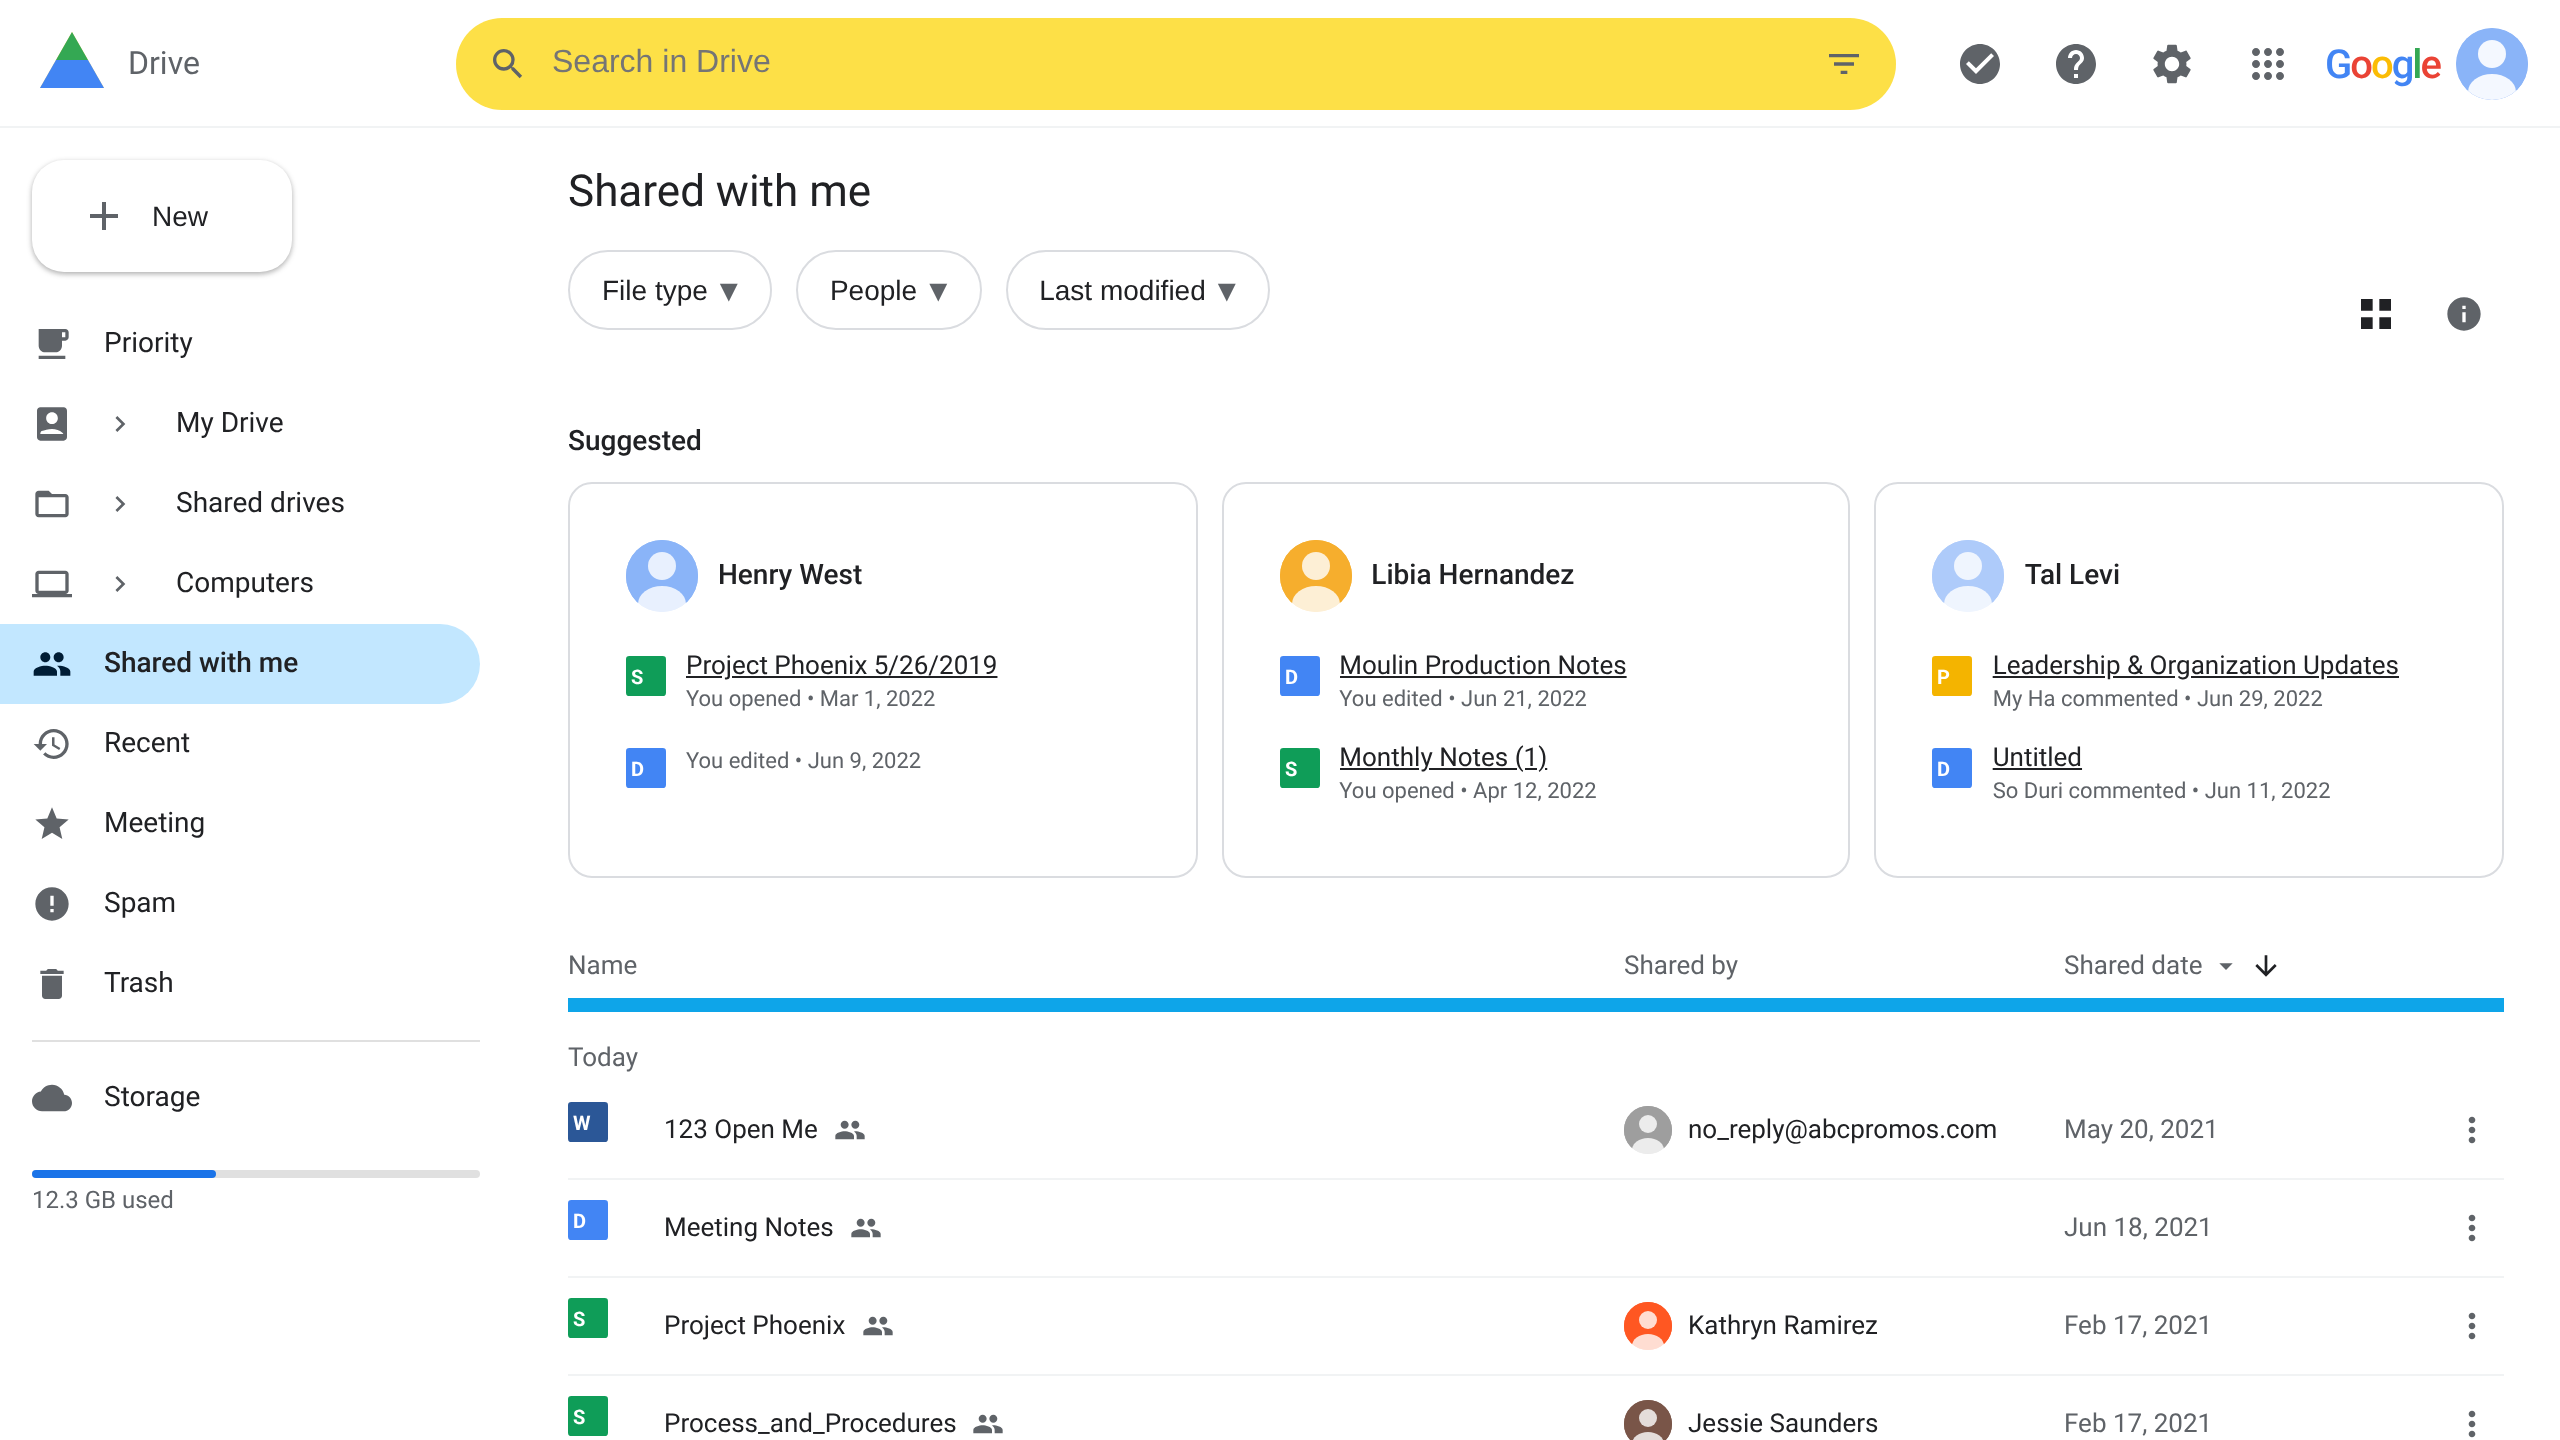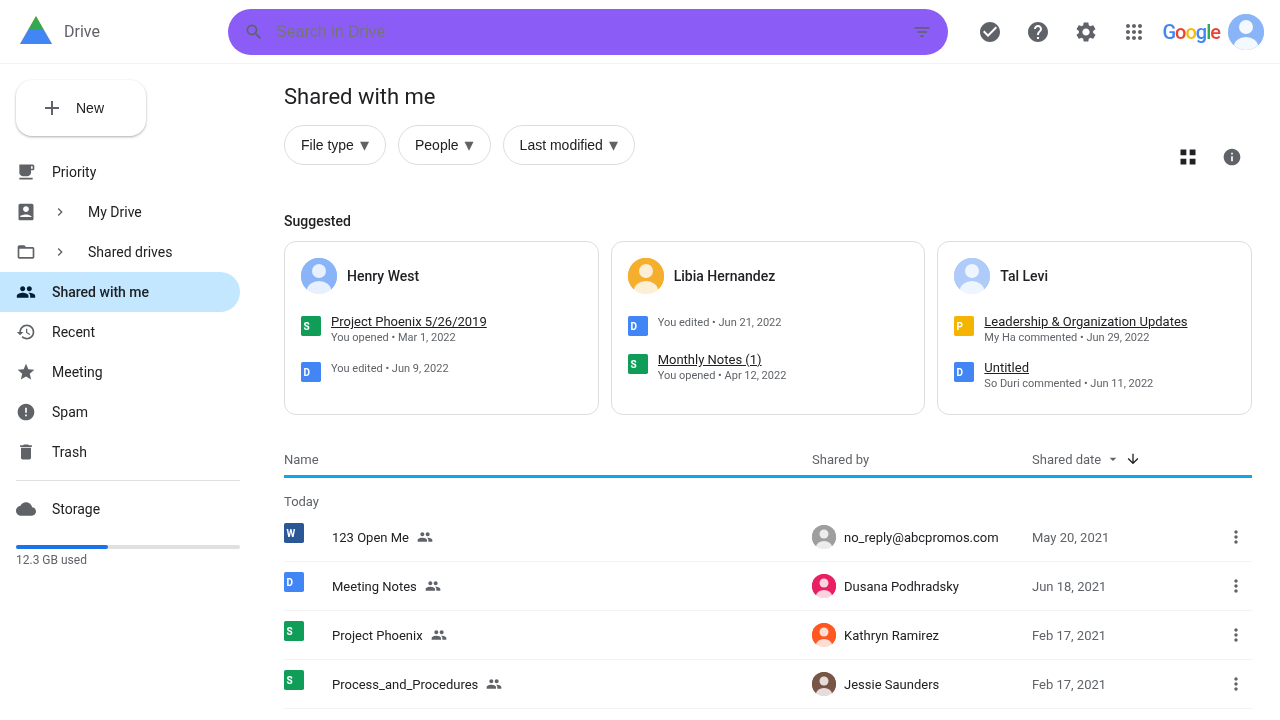--- a/index.html
+++ b/index.html
@@ -2,21 +2,21 @@
 <html><head>
   <meta charset="utf-8">
   <style>
     * { box-sizing: border-box; margin: 0; padding: 0; }
     body { font-family: 'Google Sans', Roboto, Arial, sans-serif; background: #fff; color: #202124; font-size: 14px; display: flex; flex-direction: column; height: 720px; overflow: hidden; }
 
     
     #topbar { display: flex; align-items: center; padding: 8px 16px; height: 64px; gap: 12px; border-bottom: 1px solid #f1f3f4; }
     #logo-area { display: flex; align-items: center; gap: 8px; min-width: 200px; }
     #app-name { font-size: 22px; color: #5f6368; font-weight: 400; }
-    #search-bar { flex: 1; max-width: 720px; display: flex; align-items: center; background: #8b5cf6; border-radius: 24px; padding: 8px 16px; gap: 12px; height: 46px; }
+    #search-bar { flex: 1; max-width: 720px; display: flex; align-items: center; background: #fde047; border-radius: 24px; padding: 8px 16px; gap: 12px; height: 46px; }
     #search-input { border: none; background: transparent; font-size: 16px; color: #202124; outline: none; flex: 1; }
     #topbar-right { display: flex; align-items: center; gap: 8px; margin-left: auto; }
     .topbar-icon { width: 40px; height: 40px; border-radius: 50%; display: flex; align-items: center; justify-content: center; cursor: pointer; color: #5f6368; font-size: 20px; }
     #avatar { width: 36px; height: 36px; border-radius: 50%; background: #d93025; display: flex; align-items: center; justify-content: center; color: white; font-size: 14px; cursor: pointer; overflow: hidden; }
     #google-logo { font-size: 20px; font-weight: 500; letter-spacing: -1px; }
     .g-blue { color: #4285f4; }
     .g-red { color: #ea4335; }
     .g-yellow { color: #fbbc05; }
     .g-green { color: #34a853; }
 
@@ -48,21 +48,21 @@
     
     #view-controls { display: flex; align-items: center; gap: 8px; margin-left: auto; }
     .view-btn { width: 40px; height: 40px; border-radius: 50%; display: flex; align-items: center; justify-content: center; cursor: pointer; color: #5f6368; font-size: 20px; border: none; background: transparent; }
 
     
     #filter-row { display: flex; align-items: center; margin-bottom: 24px; }
 
     
     #suggested-label { font-size: 14px; color: #202124; font-weight: 500; margin-bottom: 16px; }
     #suggested-cards { display: flex; gap: 12px; margin-bottom: 28px; }
-    .person-card { flex: 1; border: 1px solid #dadce0; border-radius: 12px; padding: 16px; background: #fff; cursor: pointer; min-width: 0; }
+    .person-card { flex: 1; border: 1px solid #dadce0; border-radius: 12px; padding: 28px; background: #fff; cursor: pointer; min-width: 0; }
     .person-header { display: flex; align-items: center; gap: 10px; margin-bottom: 12px; }
     .person-avatar { width: 36px; height: 36px; border-radius: 50%; object-fit: cover; display: flex; align-items: center; justify-content: center; font-size: 14px; color: #fff; font-weight: 500; flex-shrink: 0; }
     .person-name { font-size: 14px; font-weight: 500; color: #202124; }
     .file-item { display: flex; align-items: flex-start; gap: 10px; padding: 8px 0; cursor: pointer; }
     .file-icon { width: 20px; height: 20px; flex-shrink: 0; margin-top: 2px; }
     .file-info { flex: 1; min-width: 0; }
     .file-name { font-size: 13px; color: #202124; white-space: nowrap; overflow: hidden; text-overflow: ellipsis; text-decoration: underline; }
     .file-meta { font-size: 11px; color: #5f6368; margin-top: 2px; }
 
     
@@ -182,20 +182,31 @@
           <svg width="20" height="20" viewBox="0 0 24 24" fill="#5f6368">
               <path d="M20 6h-8l-2-2H4c-1.1 0-2 .9-2 2v12c0 1.1.9 2 2 2h16c1.1 0 2-.9 2-2V8c0-1.1-.9-2-2-2zm0 12H4V8h16v10z"></path>
             </svg>
         </span>
         <svg width="16" height="16" viewBox="0 0 24 24" fill="#5f6368" style="margin-right:4px;">
             <path d="M10 6L8.59 7.41 13.17 12l-4.58 4.59L10 18l6-6z"></path>
           </svg>
         <span class="nav-label">Shared drives</span>
       </div>
 
+      <div class="nav-item">
+        <span class="nav-icon">
+          <svg width="20" height="20" viewBox="0 0 24 24" fill="#5f6368">
+              <path d="M20 18c1.1 0 2-.9 2-2V6c0-1.1-.9-2-2-2H4c-1.1 0-2 .9-2 2v10c0 1.1.9 2 2 2H0v2h24v-2h-4zM4 6h16v10H4V6z"></path>
+            </svg>
+        </span>
+        <svg width="16" height="16" viewBox="0 0 24 24" fill="#5f6368" style="margin-right:4px;">
+            <path d="M10 6L8.59 7.41 13.17 12l-4.58 4.59L10 18l6-6z"></path>
+          </svg>
+        <span class="nav-label">Computers</span>
+      </div>
 
       <div class="nav-item active">
         <span class="nav-icon">
           <svg width="20" height="20" viewBox="0 0 24 24" fill="#001d35">
               <path d="M16 11c1.66 0 2.99-1.34 2.99-3S17.66 5 16 5c-1.66 0-3 1.34-3 3s1.34 3 3 3zm-8 0c1.66 0 2.99-1.34 2.99-3S9.66 5 8 5C6.34 5 5 6.34 5 8s1.34 3 3 3zm0 2c-2.33 0-7 1.17-7 3.5V19h14v-2.5c0-2.33-4.67-3.5-7-3.5zm8 0c-.29 0-.62.02-.97.05 1.16.84 1.97 1.97 1.97 3.45V19h6v-2.5c0-2.33-4.67-3.5-7-3.5z"></path>
             </svg>
         </span>
         <span class="nav-label">Shared with me</span>
       </div>
 
@@ -332,20 +343,21 @@
                 </svg>
               </div>
               <span class="person-name">Libia Hernandez</span>
             </div>
             <div class="file-item">
       <div class="file-icon"><svg width="20" height="20" viewBox="0 0 24 24">
                   <rect width="24" height="24" rx="2" fill="#4285f4"></rect>
                   <text x="3" y="17" font-size="12" fill="white" font-weight="bold">D</text>
                 </svg></div>
       <div class="file-info">
+        <div class="file-name">Moulin Production Notes</div>
         <div class="file-meta">You edited • Jun 21, 2022</div>
       </div>
     </div>
             <div class="file-item">
       <div class="file-icon"><svg width="20" height="20" viewBox="0 0 24 24">
                   <rect width="24" height="24" rx="2" fill="#0f9d58"></rect>
                   <text x="3" y="17" font-size="12" fill="white" font-weight="bold">S</text>
                 </svg></div>
       <div class="file-info">
         <div class="file-name">Monthly Notes (1)</div>
@@ -382,21 +394,21 @@
       <div class="file-info">
         <div class="file-name">Untitled</div>
         <div class="file-meta">So Duri commented • Jun 11, 2022</div>
       </div>
     </div>
           </div>
         </div>
     </div>
 
     <div id="file-list">
-      <div id="file-list-header" style="display:flex;align-items:center;padding:8px 0;border-bottom:3px solid #0ea5e9;font-size:13px;color:#5f6368;">
+      <div id="file-list-header" style="display:flex;align-items:center;padding:8px 0;border-bottom:7px solid #0ea5e9;font-size:13px;color:#5f6368;">
         <div class="col-name" style="flex:1;">Name</div>
         <div class="col-shared-by" style="width:220px;">Shared by</div>
         <div class="col-shared-date" style="width:180px;display:flex;align-items:center;gap:4px;cursor:pointer;">
           <span>Shared date</span>
           <svg width="16" height="16" viewBox="0 0 24 24" fill="#5f6368">
               <path d="M7 10l5 5 5-5z"></path>
             </svg>
           <svg width="16" height="16" viewBox="0 0 24 24" fill="#202124">
               <path d="M20 12l-1.41-1.41L13 16.17V4h-2v12.17l-5.58-5.59L4 12l8 8 8-8z"></path>
             </svg>
@@ -440,30 +452,20 @@
     <div class="file-row-name">
       <div class="file-row-icon"><svg width="20" height="20" viewBox="0 0 24 24">
                   <rect width="24" height="24" rx="2" fill="#4285f4"></rect>
                   <text x="3" y="17" font-size="12" fill="white" font-weight="bold">D</text>
                 </svg></div>
       <span>Meeting Notes</span>
       <svg width="16" height="16" viewBox="0 0 24 24" fill="#5f6368">
                 <path d="M16 11c1.66 0 2.99-1.34 2.99-3S17.66 5 16 5c-1.66 0-3 1.34-3 3s1.34 3 3 3zm-8 0c1.66 0 2.99-1.34 2.99-3S9.66 5 8 5C6.34 5 5 6.34 5 8s1.34 3 3 3zm0 2c-2.33 0-7 1.17-7 3.5V19h14v-2.5c0-2.33-4.67-3.5-7-3.5zm8 0c-.29 0-.62.02-.97.05 1.16.84 1.97 1.97 1.97 3.45V19h6v-2.5c0-2.33-4.67-3.5-7-3.5z"></path>
               </svg>
     </div>
-    <div class="file-row-shared" style="width:220px;display:flex;align-items:center;gap:8px;">
-      <div class="shared-avatar" style="background:#e91e63;">
-        <svg width="24" height="24" viewBox="0 0 24 24">
-                  <circle cx="12" cy="12" r="12" fill="#e91e63"></circle>
-                  <circle cx="12" cy="9" r="4.5" fill="rgba(255,255,255,0.8)"></circle>
-                  <ellipse cx="12" cy="22" rx="8" ry="6" fill="rgba(255,255,255,0.8)"></ellipse>
-                </svg>
-      </div>
-      <span>Dusana Podhradsky</span>
-    </div>
     <div class="file-row-date" style="width:180px;color:#5f6368;">Jun 18, 2021</div>
     <div class="file-row-more" style="width:40px;display:flex;justify-content:flex-end;">
       <div class="more-icon">
         <svg width="20" height="20" viewBox="0 0 24 24" fill="#5f6368">
                   <path d="M12 8c1.1 0 2-.9 2-2s-.9-2-2-2-2 .9-2 2 .9 2 2 2zm0 2c-1.1 0-2 .9-2 2s.9 2 2 2 2-.9 2-2-.9-2-2-2zm0 6c-1.1 0-2 .9-2 2s.9 2 2 2 2-.9 2-2-.9-2-2-2z"></path>
                 </svg>
       </div>
     </div>
   </div>
           <div class="file-row">

